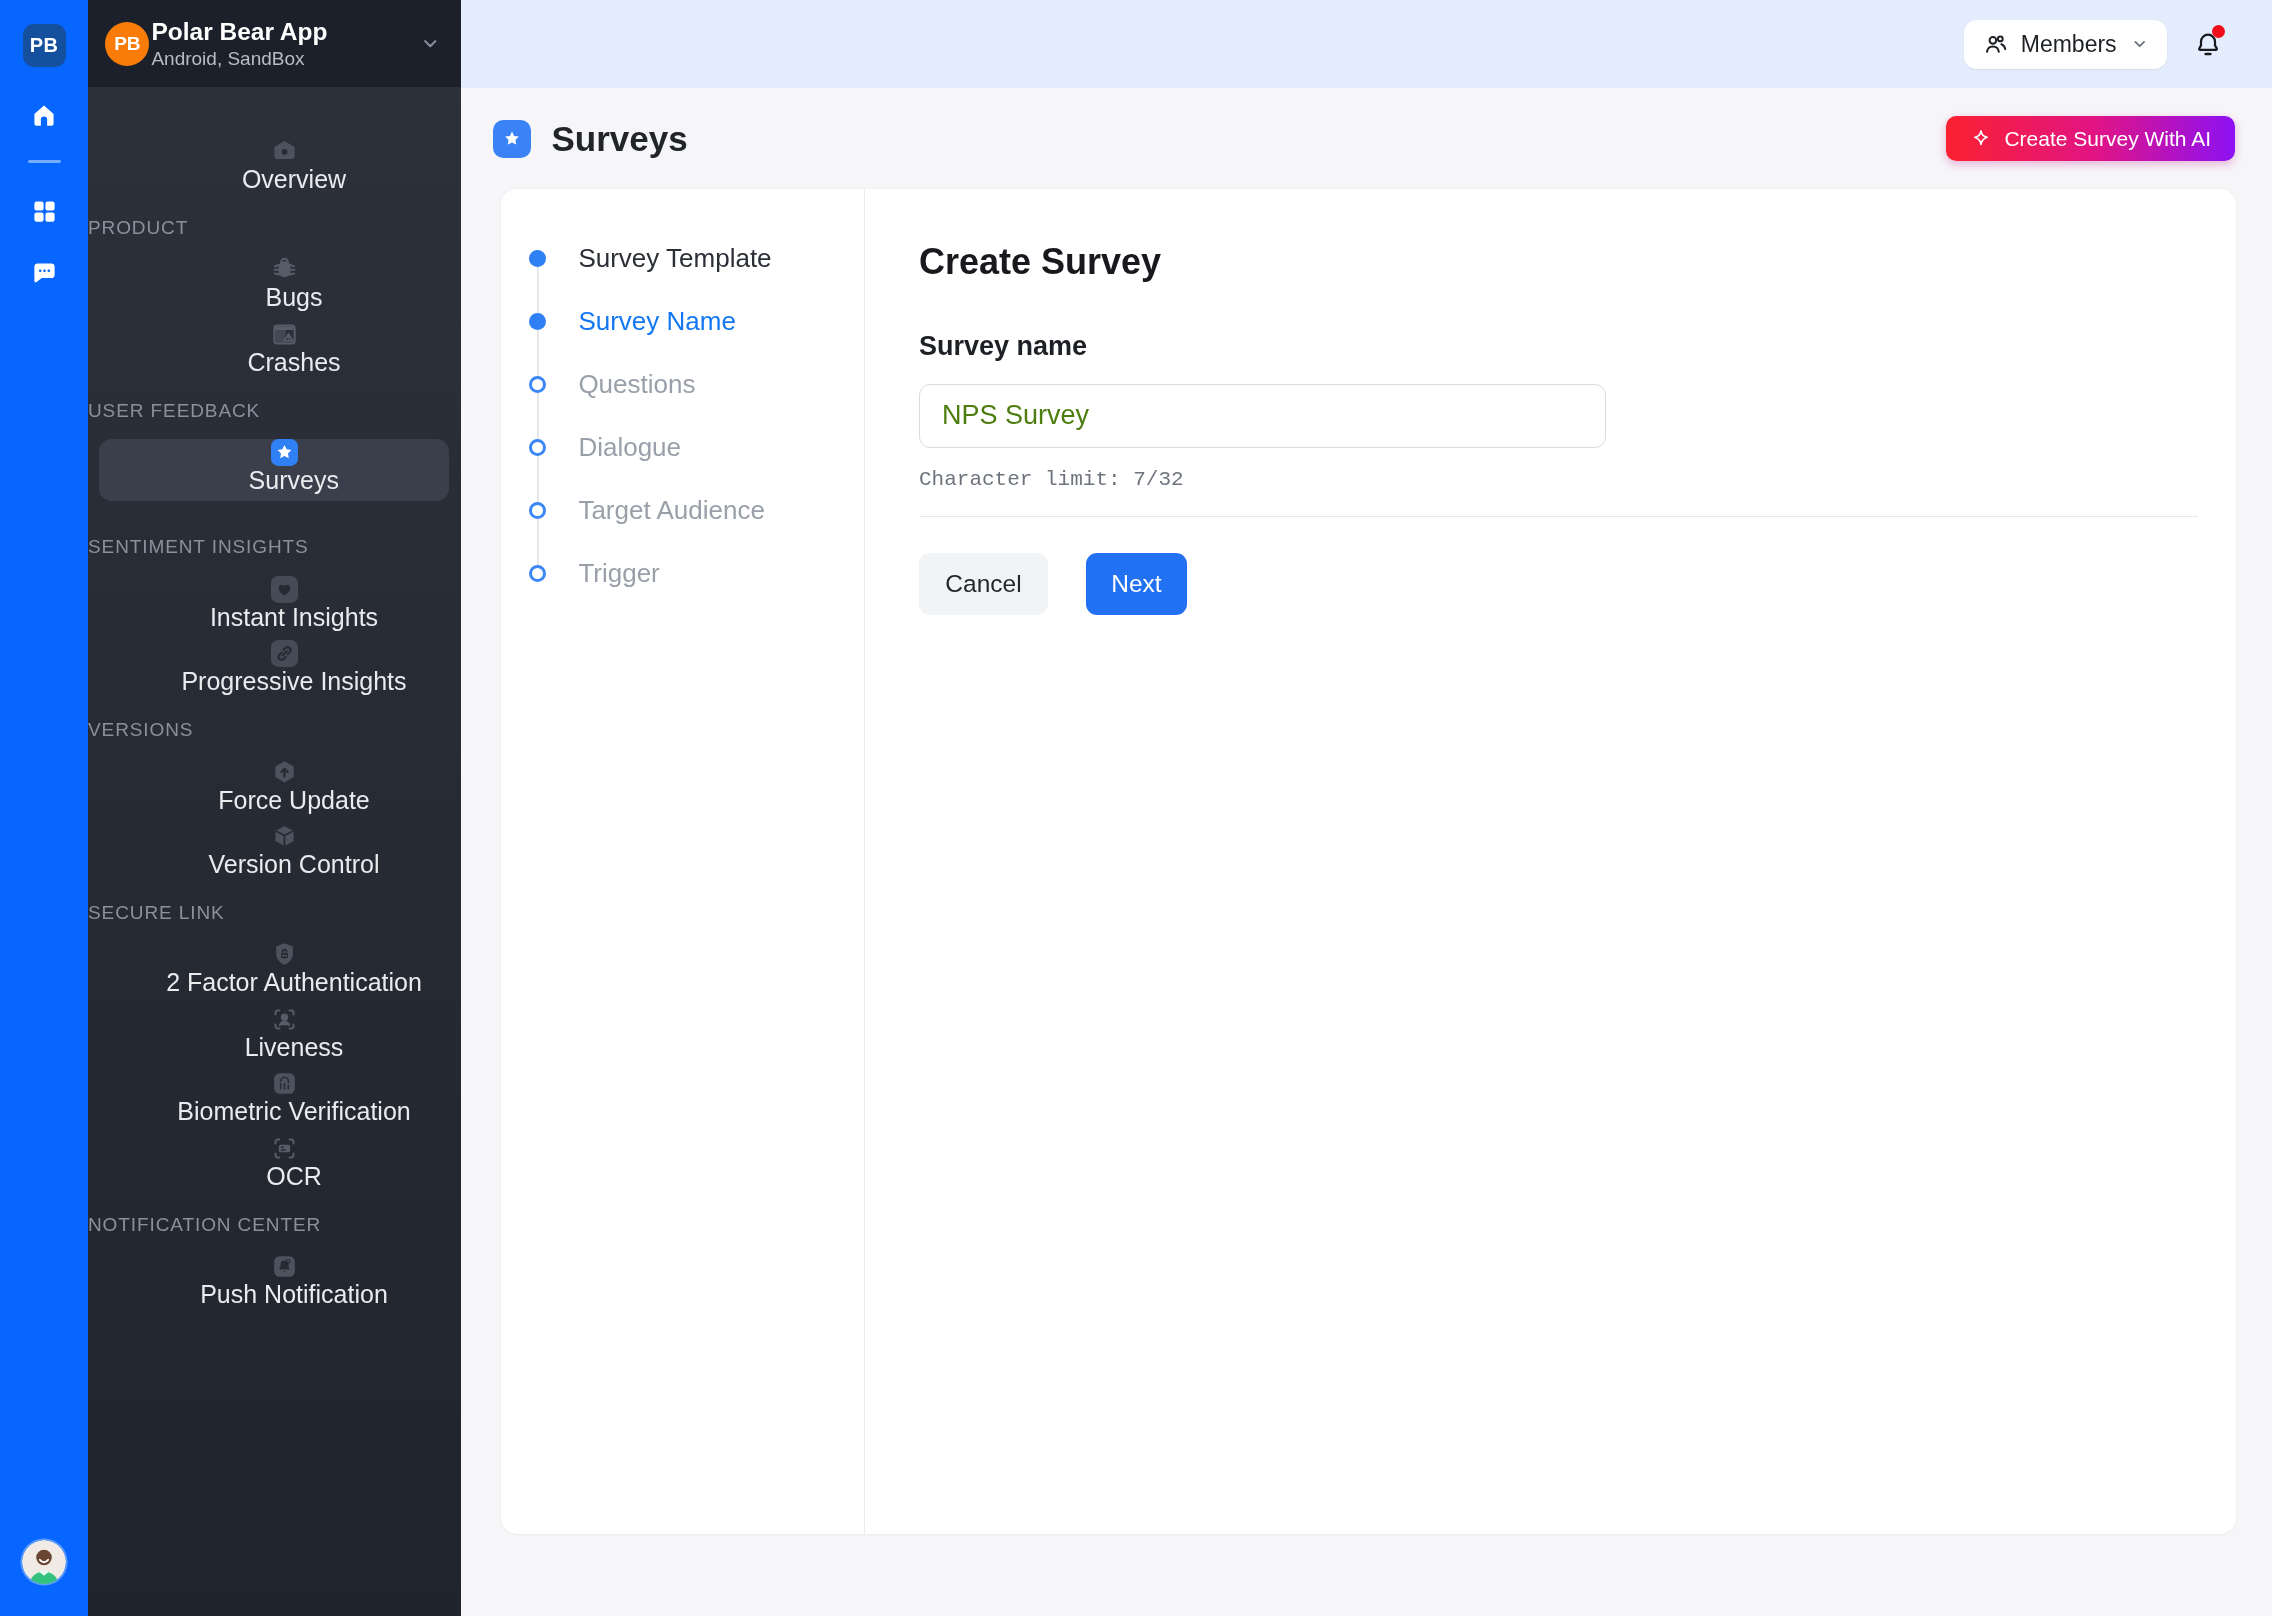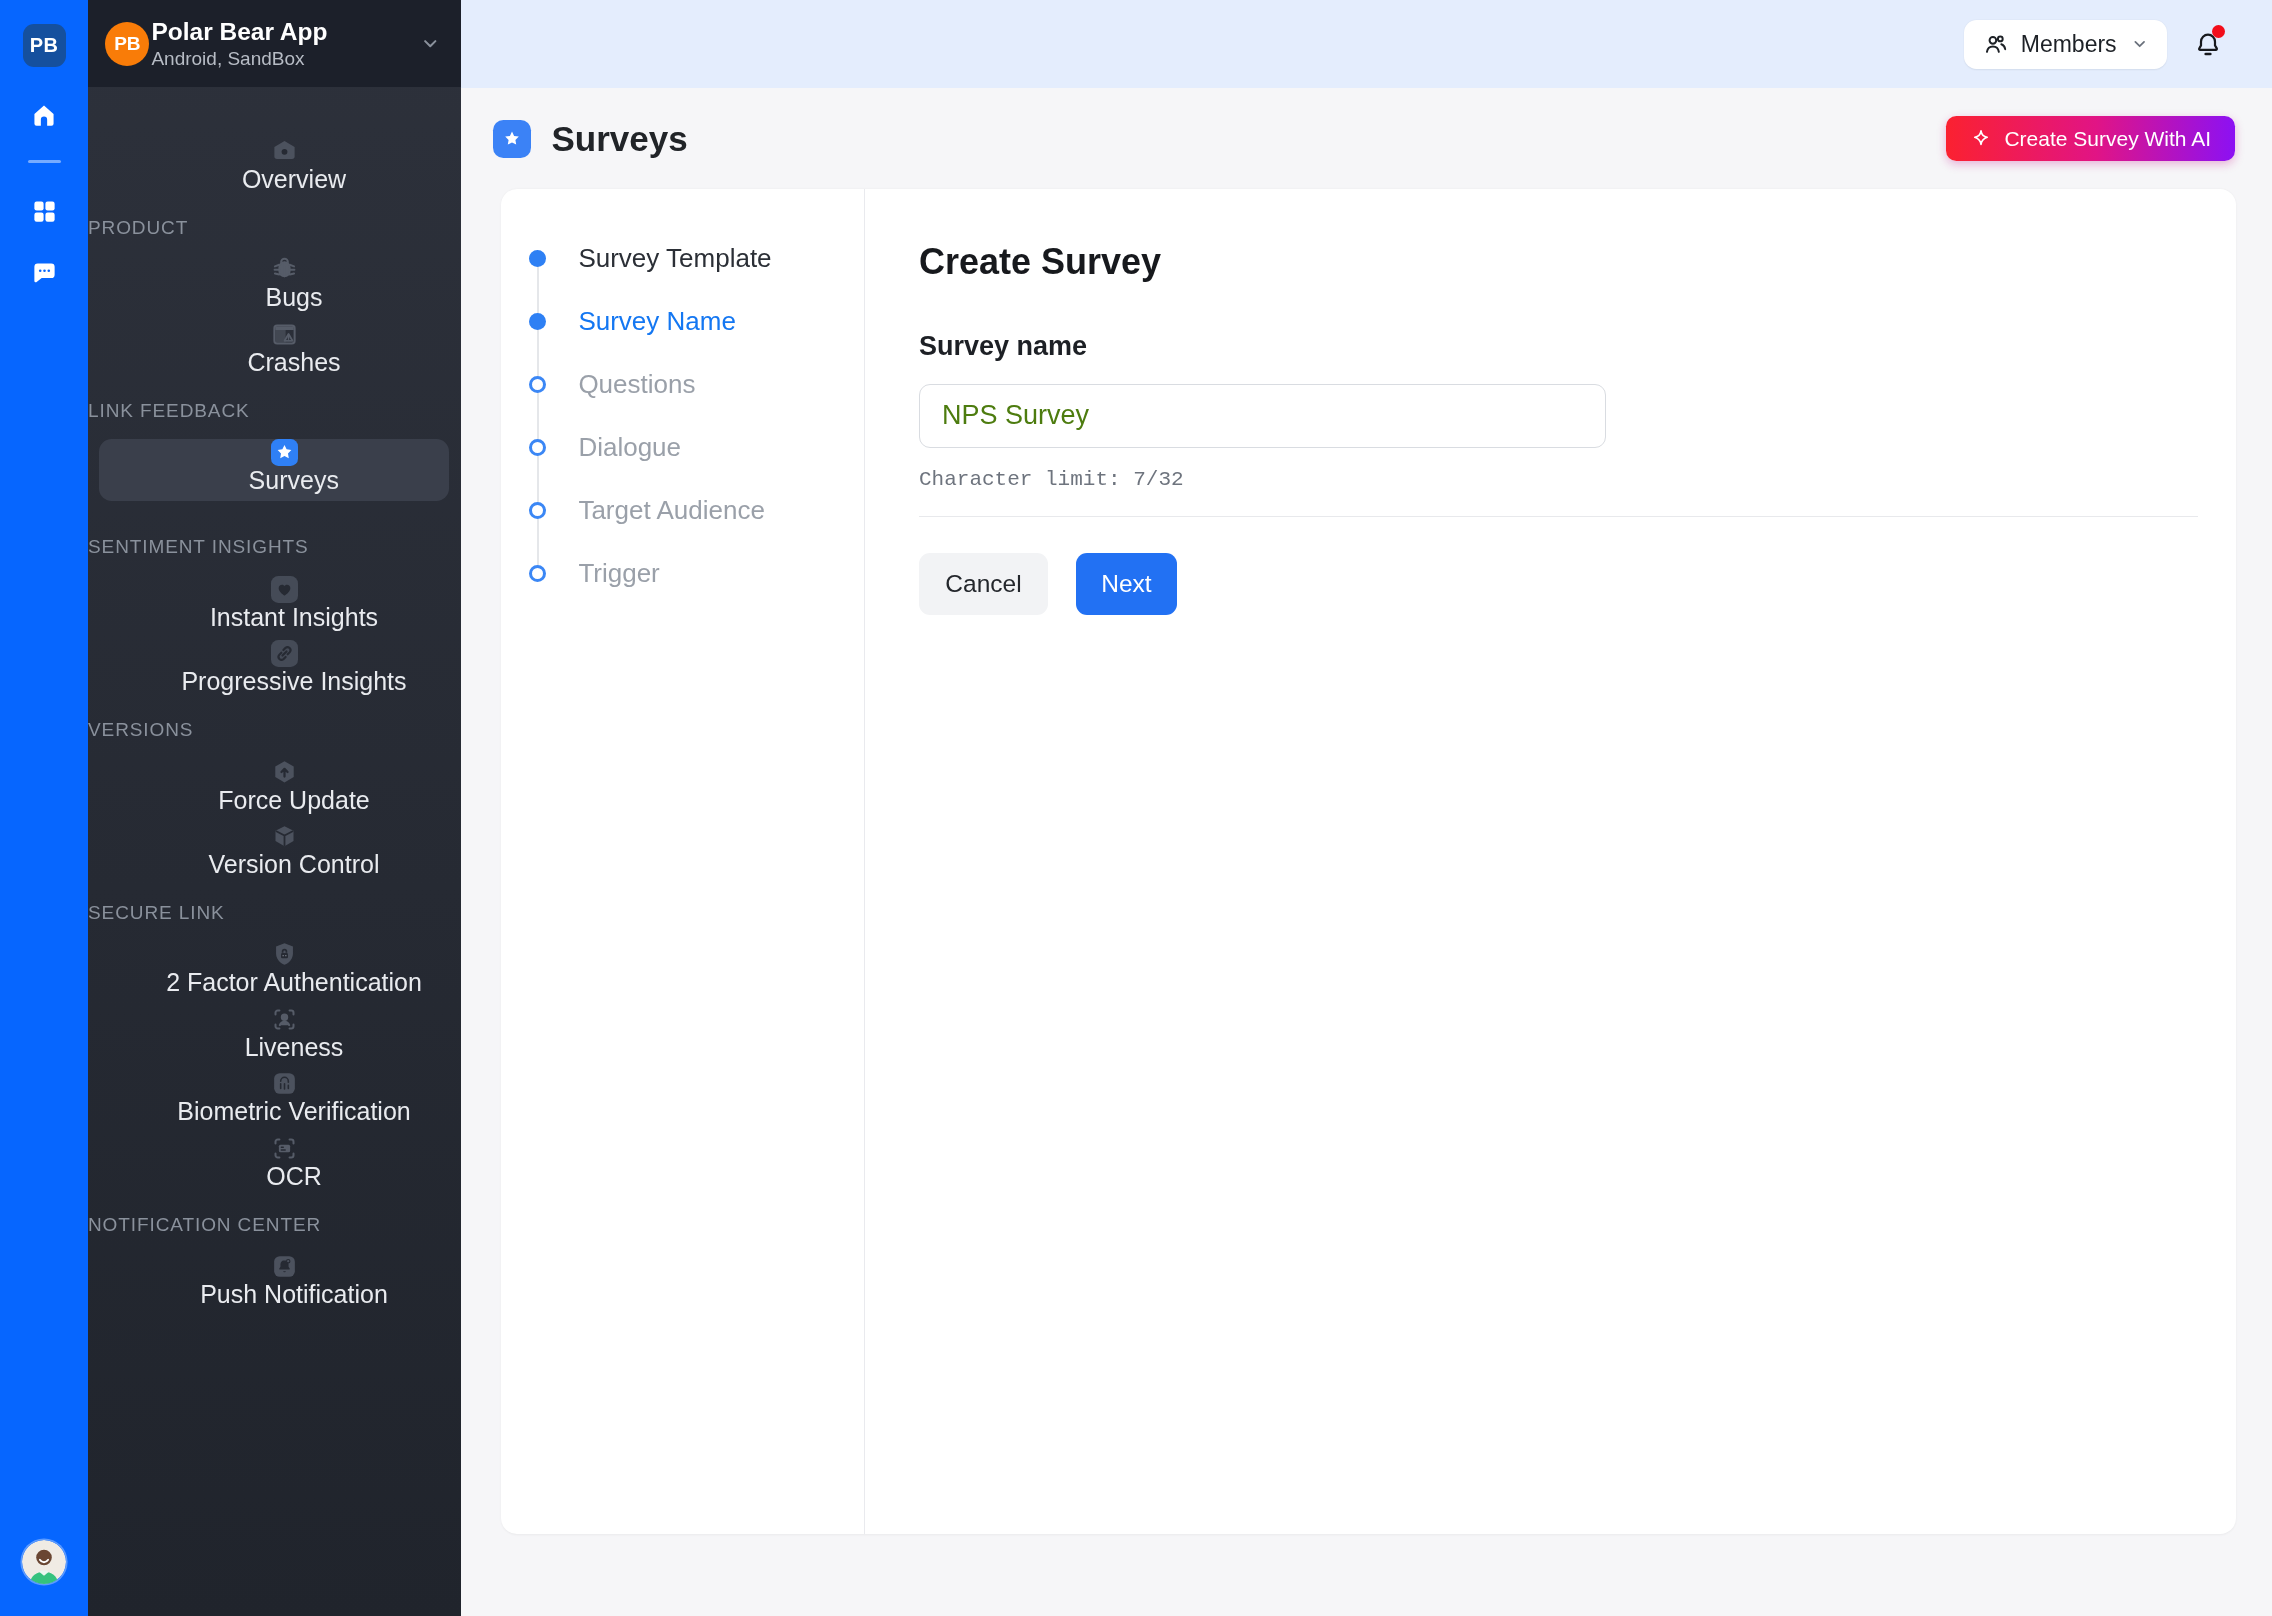--- a/index.html
+++ b/index.html
@@ -117,21 +117,21 @@
   .form { flex:1; padding:51px 38px 0 54px; min-width:0; }
   .form-heading { font-size:36px; font-weight:700; color:#17191d; line-height:44px; }
   .field-label { margin-top:46px; font-size:27px; font-weight:600; color:#1d2025; line-height:33px; }
   .name-input {
     margin-top:20.5px; width:687px; height:64px; border:1.6px solid #d9dce1; border-radius:11px;
     padding:0 22px; font-size:27px; color:#4d7c0f; font-family:inherit; background:#fff; outline:none;
     display:block;
   }
   .char-limit { margin-top:20.5px; font-size:21px; color:#6e747e;font-family:Liberation Mono, monospace; }
   .form-divider { margin-top:25px; border:none; border-top:1.6px solid #e8e9ec; width:100%; }
-  .btn-row { margin-top:36px; display:flex; gap:28px; }
+  .btn-row { margin-top:36px; display:flex; gap:38px; }
   .btn {
     height:62px; border:none; border-radius:11px; font-size:24.5px; font-weight:500;
     font-family:inherit; cursor:pointer; display:flex; align-items:center; justify-content:center;
   }
   .btn-cancel { width:129px; background:#f2f3f5; color:#24272c; }
   .btn-next { width:101px; background:#2271f3; color:#ffffff; }
 </style>
 </head>
 <body>
 
@@ -209,21 +209,21 @@
           <svg width="27" height="27" viewBox="0 0 24 24">
             <rect x="3" y="4" width="18" height="16" rx="2.4" fill="none" stroke="#565c68" stroke-width="1.8"></rect>
             <path d="M3.8 4.8h16.4V8H3.8z" fill="#565c68"></path>
             <path d="M4 8h9v11H5.4A1.4 1.4 0 0 1 4 17.6z" fill="#565c68" opacity=".55"></path>
             <path d="M15.6 11.6l3.5 6h-7z" fill="none" stroke="#565c68" stroke-width="1.6" stroke-linejoin="round"></path>
             <path d="M15.6 13.9v1.7M15.6 16.6v.1" stroke="#565c68" stroke-width="1.4" stroke-linecap="round"></path>
           </svg>
         </span>
         <span class="ni-label">Crashes</span>
       </div>
-      <div class="nav-section">LINK FEEDBACK</div>
+      <div class="nav-section">USER FEEDBACK</div>
       <div class="nav-item active">
         <span class="ni-icon">
           <svg width="27" height="27" viewBox="0 0 24 24">
             <rect width="24" height="24" rx="6.5" fill="#2f80f5"></rect>
             <path d="M12 5.4l1.9 3.8 4.2.6-3 3 .7 4.2L12 15l-3.8 2 .7-4.2-3-3 4.2-.6z" fill="#ffffff"></path>
           </svg>
         </span>
         <span class="ni-label">Surveys</span>
       </div>
       <div class="nav-section">SENTIMENT INSIGHTS</div>

